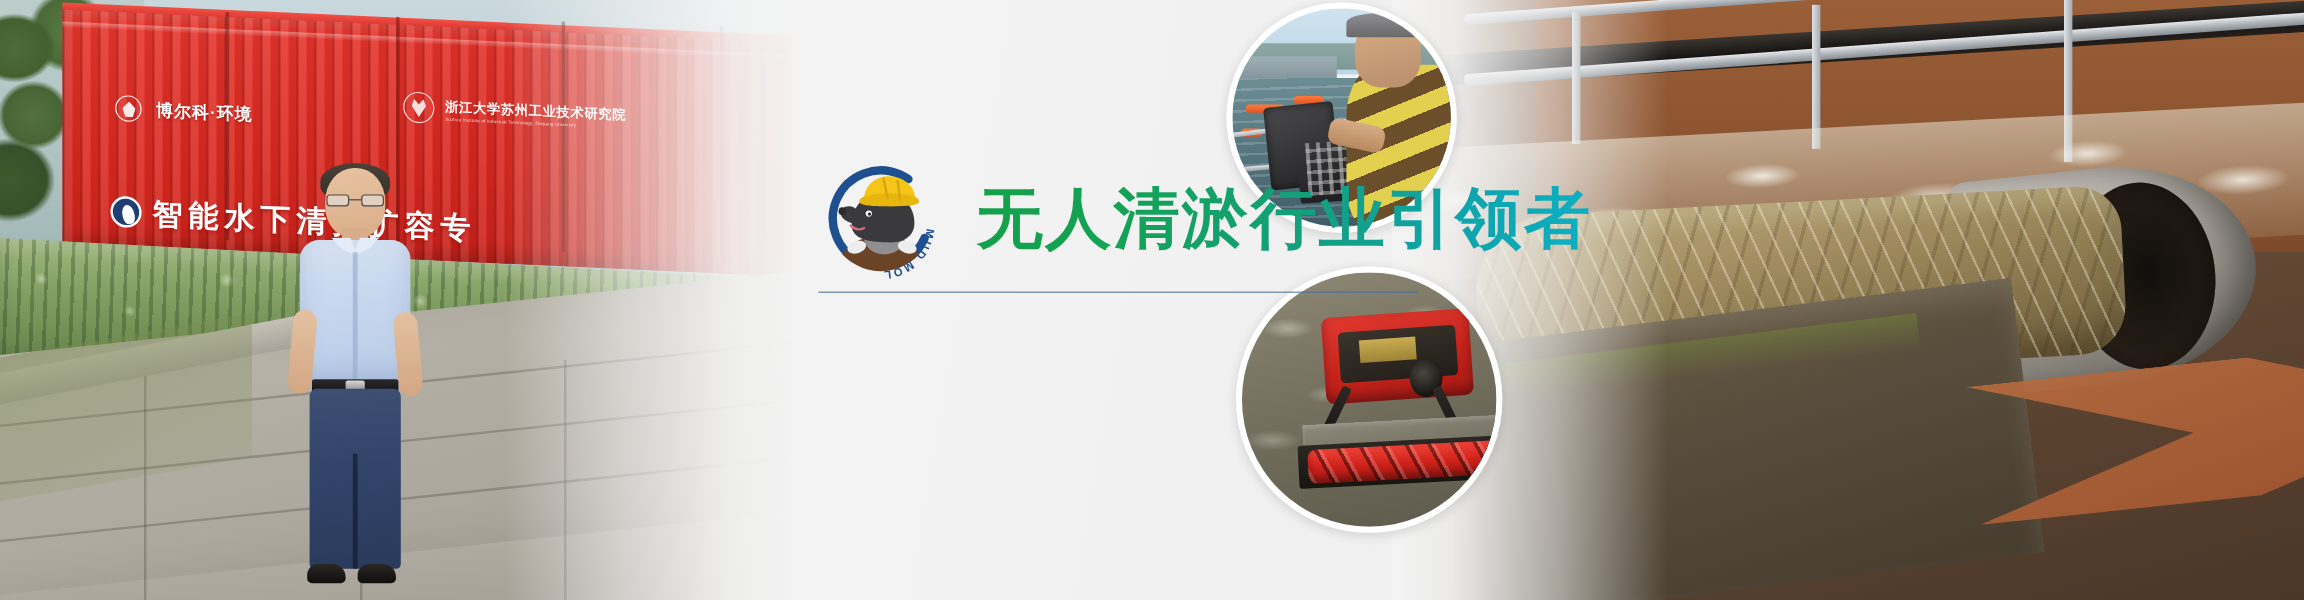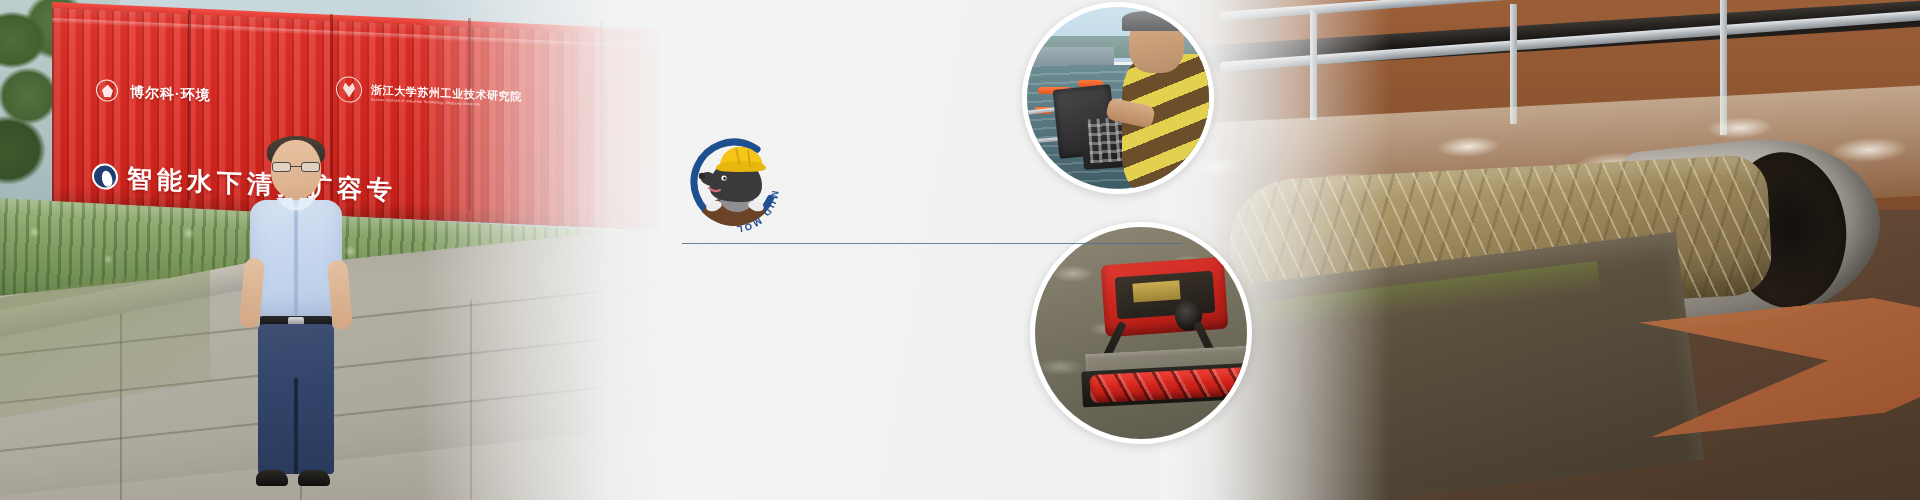--- a/index.html
+++ b/index.html
@@ -619,18 +619,19 @@
           <path d="M36,40 C36,36 44,33 62,33 C78,33 86,36 86,40 C86,43 78,44 62,44 C44,44 36,43 36,40 Z" fill="#e8b70f"></path>
           <path d="M56,20 L60,38" stroke="#d9a50c" stroke-width="2" fill="none"></path>
           <path d="M68,22 L70,39" stroke="#d9a50c" stroke-width="2" fill="none"></path>
 
           <text font-family="'Liberation Sans',sans-serif" font-size="9.5" font-weight="700" fill="#1e4f8f" letter-spacing="1.6">
             <textPath href="#txtarc" startOffset="4%">MUD MOLE</textPath>
           </text>
         </svg>
       </div>
 
+      <div class="slogan">无人清淤行业引领者</div>
     </div>
 
     <div class="divider"></div>
   </div>
 
 </div>
 
 </body></html>

